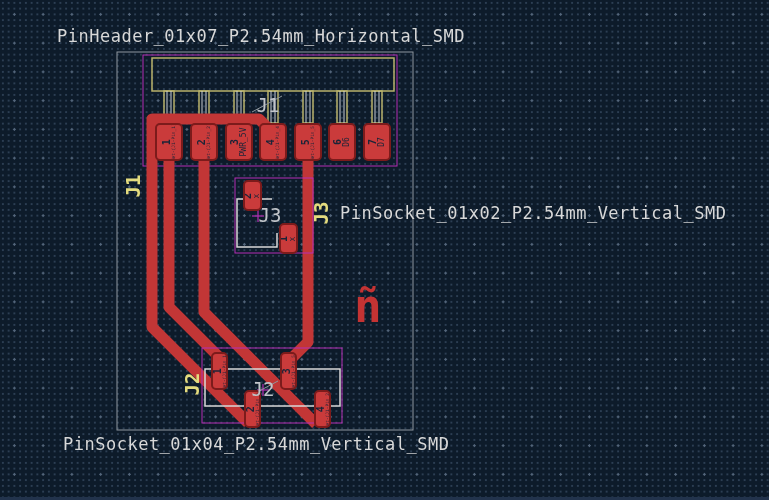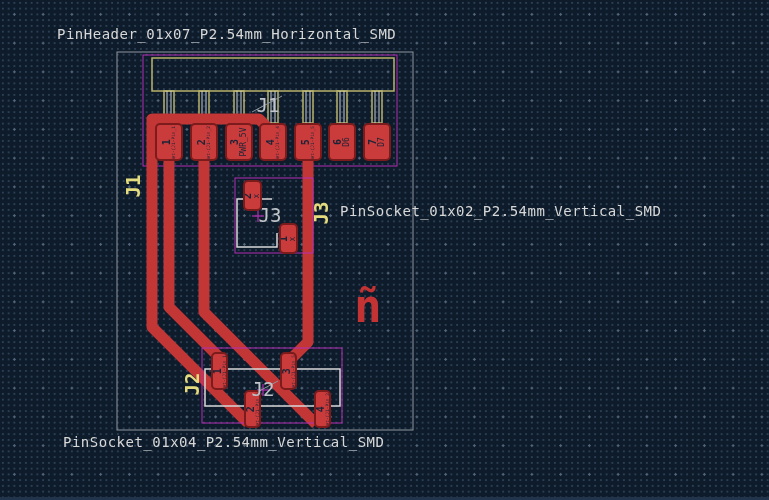--- a/index.html
+++ b/index.html
@@ -23,21 +23,21 @@
   .pad-label{
     transform:rotate(-90deg);
     display:flex;flex-direction:column;align-items:center;justify-content:center;
     line-height:1;color:var(--pad-text,#1a2438);white-space:nowrap;
   }
   .pad-num{font-size:10px;font-weight:bold;}
   .pad-net{font-size:8px;}
   .pad-net.tiny{font-size:4.5px;}
   .fplabel{
     position:absolute;z-index:3;color:var(--text,#d8d8d8);
-    font-size:14px;letter-spacing:0.5px;white-space:nowrap;
+    font-size:17px;letter-spacing:0.5px;white-space:nowrap;
   }
   .yellow-ref{
     position:absolute;z-index:3;color:var(--yellow,#e3db7e);
     font-size:19px;font-weight:bold;white-space:nowrap;
     transform:rotate(-90deg);transform-origin:center center;
     width:40px;text-align:center;
   }
   .gray-ref{
     position:absolute;z-index:3;color:var(--ref-gray,#c0c4c9);
     font-size:19px;white-space:nowrap;width:40px;text-align:center;

